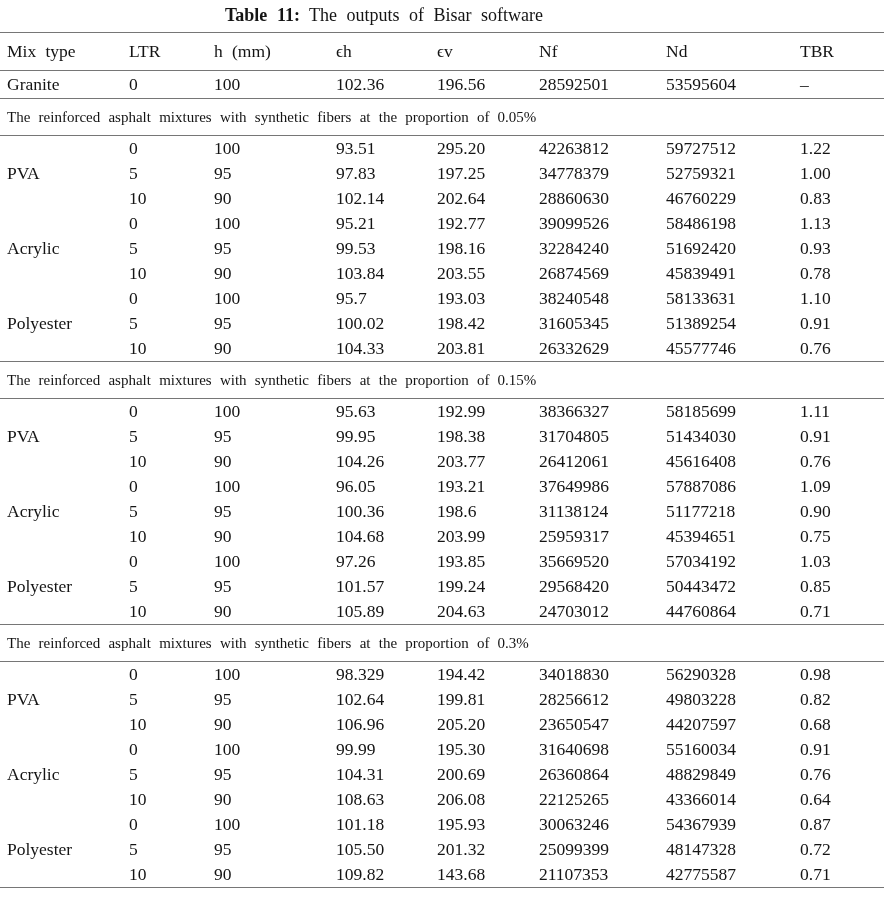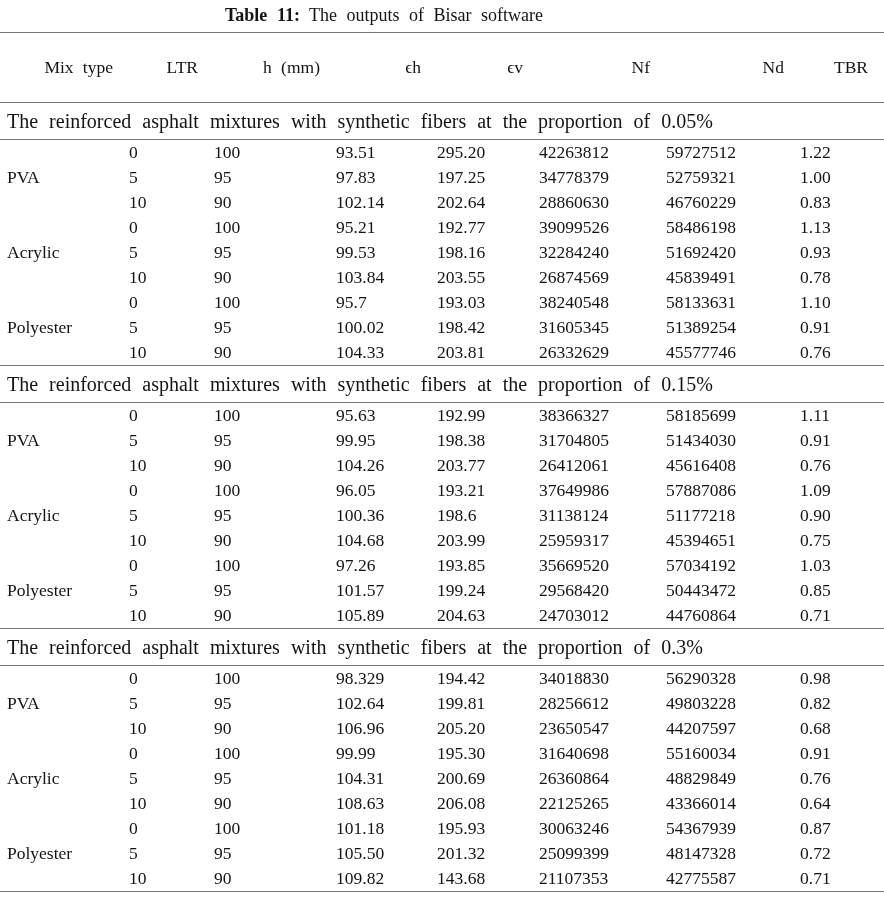--- a/index.html
+++ b/index.html
@@ -33,46 +33,46 @@
   }
   table.bisar {
     width: 884px;
     border-collapse: collapse;
     table-layout: fixed;
     border-bottom: 1.2px solid #767676;
     font-size: 17.5px;
   }
   table.bisar th {
     font-weight: normal;
-    text-align: right;
+    text-align: left;
     height: 37px;
     border-top: 1.2px solid #767676;
     border-bottom: 1.2px solid #767676;
     word-spacing: 0.28em;
     vertical-align: middle;
-    padding: 16px;
+    padding: 0;
   }
   table.bisar td {
     padding: 0;
     vertical-align: middle;
     white-space: nowrap;
     word-spacing: 0.22em;
   }
   table.bisar th:first-child,
   table.bisar td:first-child {
     padding-left: 7px;
   }
   tr.intro-row td { height: 27px; }
   tr.data-row td  { height: 25px; }
   tr.section-header-row td {
     height: 36px;
     border-top: 1.2px solid #767676;
     border-bottom: 1.2px solid #767676;
     word-spacing: 0.3em;
-    font-size: 20px;
+    font-size: 15px;
   }
 </style>
 </head>
 <body>
 
 <div class="page">
   <div class="title">
     <span class="title-bold">Table 11:</span><span>The outputs of Bisar software</span>
   </div>
 
@@ -93,20 +93,30 @@
           <th>LTR</th>
           <th>h (mm)</th>
           <th>ϵh</th>
           <th>ϵv</th>
           <th>Nf</th>
           <th>Nd</th>
           <th>TBR</th>
         </tr>
     </thead>
     <tbody id="table-body">
+        <tr class="intro-row">
+          <td>Granite</td>
+          <td>0</td>
+          <td>100</td>
+          <td>102.36</td>
+          <td>196.56</td>
+          <td>28592501</td>
+          <td>53595604</td>
+          <td>–</td>
+        </tr>
         <tr class="section-header-row">
           <td colspan="8">The reinforced asphalt mixtures with synthetic fibers at the proportion of 0.05%</td>
         </tr>
         <tr class="data-row">
           <td></td>
           <td>0</td>
           <td>100</td>
           <td>93.51</td>
           <td>295.20</td>
           <td>42263812</td>

